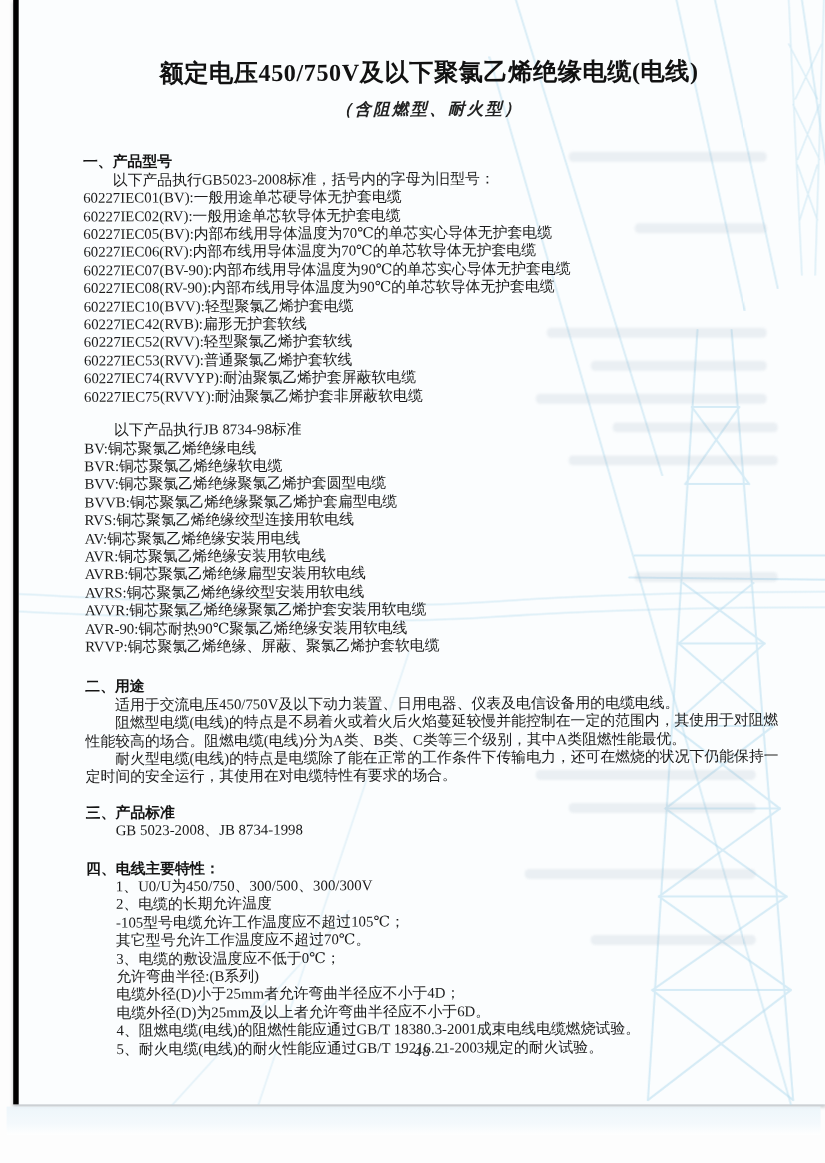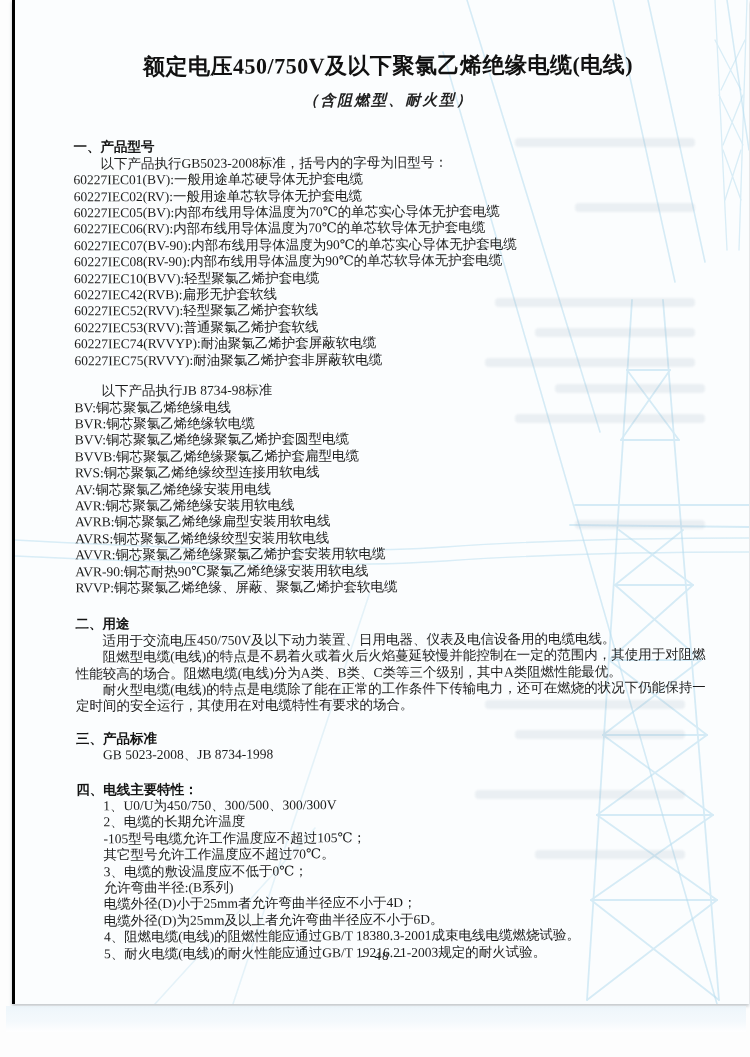--- a/index.html
+++ b/index.html
@@ -1,21 +1,21 @@
 <!DOCTYPE html>
 <html lang="zh"><head>
 <meta charset="utf-8">
 <style>
   html,body{margin:0;padding:0;}
   body{width:750px;height:1057px;background:#ffffff;font-family:"Liberation Serif","DejaVu Serif",serif;}
   .screen{position:relative;width:750px;height:1057px;overflow:hidden;background:#fdfdfd;}
   .paper{
     position:absolute;left:12px;top:0;width:734px;height:1004px;
     background:#fbfdfe;
-    border-left:3px solid #000000;
+    border-left:5px solid #000000;
     box-shadow:0 2px 3px rgba(120,130,140,.45);
   }
   .underpage{
     position:absolute;left:6px;top:1006px;width:740px;height:26px;
     background:linear-gradient(to bottom,#eaf4fa 0%,#f2f8fc 60%,#ffffff 100%);
     opacity:.8;
   }
   .watermark{position:absolute;left:0;top:0;pointer-events:none;}
   .bleed{
     position:absolute;height:9px;border-radius:4px;

